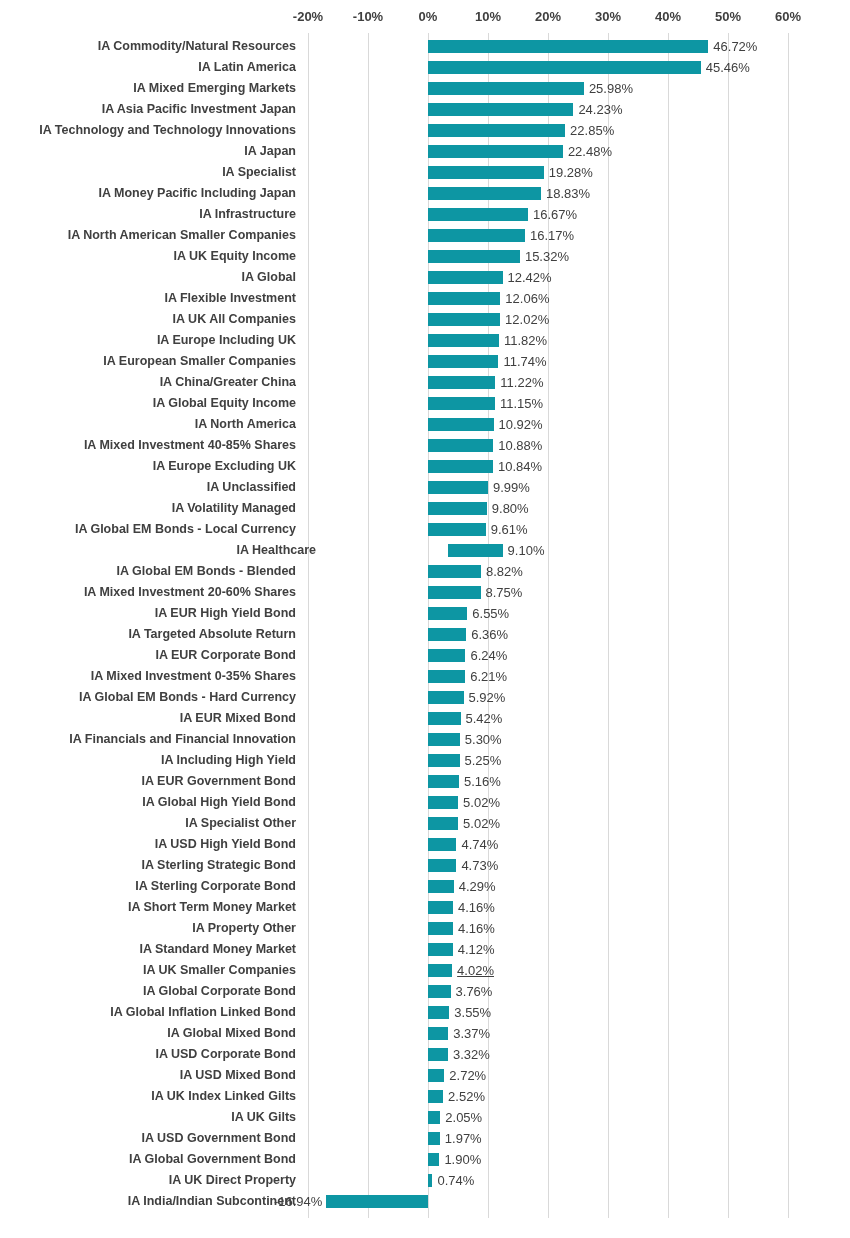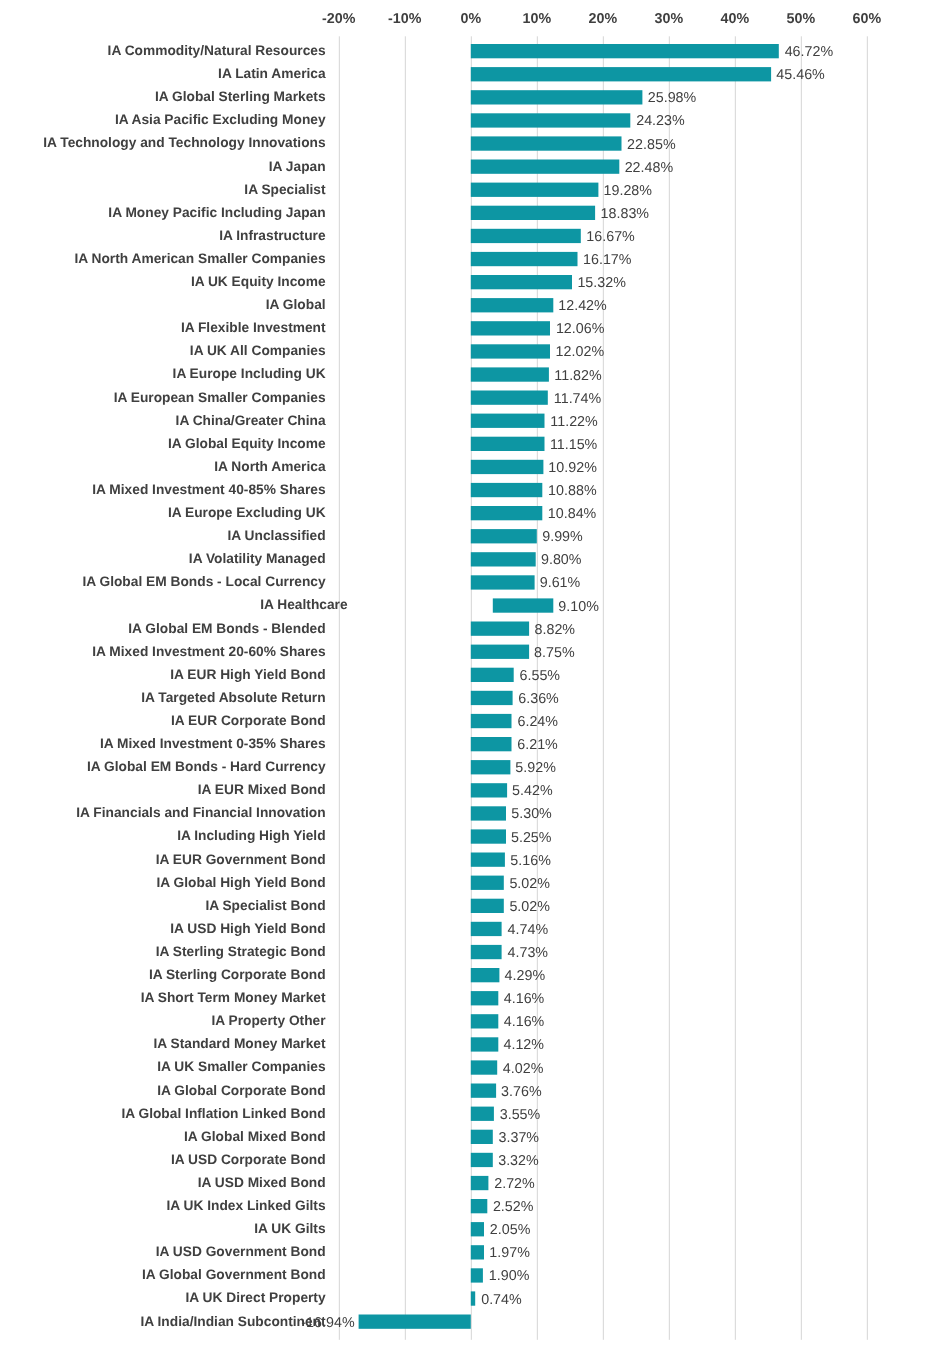--- a/index.html
+++ b/index.html
@@ -45,26 +45,26 @@
         <div class="cat-label">IA Commodity/Natural Resources</div>
         <div class="bar" style="background: rgb(13, 150, 163); width: 280.32px; left: 428px;"></div>
         <div class="val-label" style="left: 713.32px;">46.72%</div>
       </div>
       <div class="row" style="top: 57px;">
         <div class="cat-label">IA Latin America</div>
         <div class="bar" style="background: rgb(13, 150, 163); width: 272.76px; left: 428px;"></div>
         <div class="val-label" style="left: 705.76px;">45.46%</div>
       </div>
       <div class="row" style="top: 78px;">
-        <div class="cat-label">IA Global Sterling Markets</div>
+        <div class="cat-label">IA Mixed Emerging Markets</div>
         <div class="bar" style="background: rgb(13, 150, 163); width: 155.88px; left: 428px;"></div>
         <div class="val-label" style="left: 588.88px;">25.98%</div>
       </div>
       <div class="row" style="top: 99px;">
-        <div class="cat-label">IA Asia Pacific Excluding Money</div>
+        <div class="cat-label">IA Asia Pacific Investment Japan</div>
         <div class="bar" style="background: rgb(13, 150, 163); width: 145.38px; left: 428px;"></div>
         <div class="val-label" style="left: 578.38px;">24.23%</div>
       </div>
       <div class="row" style="top: 120px;">
         <div class="cat-label">IA Technology and Technology Innovations</div>
         <div class="bar" style="background: rgb(13, 150, 163); width: 137.1px; left: 428px;"></div>
         <div class="val-label" style="left: 570.1px;">22.85%</div>
       </div>
       <div class="row" style="top: 141px;">
         <div class="cat-label">IA Japan</div>
@@ -220,21 +220,21 @@
         <div class="cat-label">IA EUR Government Bond</div>
         <div class="bar" style="background: rgb(13, 150, 163); width: 30.96px; left: 428px;"></div>
         <div class="val-label" style="left: 463.96px;">5.16%</div>
       </div>
       <div class="row" style="top: 792px;">
         <div class="cat-label">IA Global High Yield Bond</div>
         <div class="bar" style="background: rgb(13, 150, 163); width: 30.12px; left: 428px;"></div>
         <div class="val-label" style="left: 463.12px;">5.02%</div>
       </div>
       <div class="row" style="top: 813px;">
-        <div class="cat-label">IA Specialist Bond</div>
+        <div class="cat-label">IA Specialist Other</div>
         <div class="bar" style="background: rgb(13, 150, 163); width: 30.12px; left: 428px;"></div>
         <div class="val-label" style="left: 463.12px;">5.02%</div>
       </div>
       <div class="row" style="top: 834px;">
         <div class="cat-label">IA USD High Yield Bond</div>
         <div class="bar" style="background: rgb(13, 150, 163); width: 28.44px; left: 428px;"></div>
         <div class="val-label" style="left: 461.44px;">4.74%</div>
       </div>
       <div class="row" style="top: 855px;">
         <div class="cat-label">IA Sterling Strategic Bond</div>
@@ -257,21 +257,21 @@
         <div class="val-label" style="left: 457.96px;">4.16%</div>
       </div>
       <div class="row" style="top: 939px;">
         <div class="cat-label">IA Standard Money Market</div>
         <div class="bar" style="background: rgb(13, 150, 163); width: 24.72px; left: 428px;"></div>
         <div class="val-label" style="left: 457.72px;">4.12%</div>
       </div>
       <div class="row" style="top: 960px;">
         <div class="cat-label">IA UK Smaller Companies</div>
         <div class="bar" style="background: rgb(13, 150, 163); width: 24.12px; left: 428px;"></div>
-        <div class="val-label" style="left: 457.12px;">4.02%</div>
+        <div class="val-label" style="left: 457.12px; text-decoration: underline;">4.02%</div>
       </div>
       <div class="row" style="top: 981px;">
         <div class="cat-label">IA Global Corporate Bond</div>
         <div class="bar" style="background: rgb(13, 150, 163); width: 22.56px; left: 428px;"></div>
         <div class="val-label" style="left: 455.56px;">3.76%</div>
       </div>
       <div class="row" style="top: 1002px;">
         <div class="cat-label">IA Global Inflation Linked Bond</div>
         <div class="bar" style="background: rgb(13, 150, 163); width: 21.3px; left: 428px;"></div>
         <div class="val-label" style="left: 454.3px;">3.55%</div>

